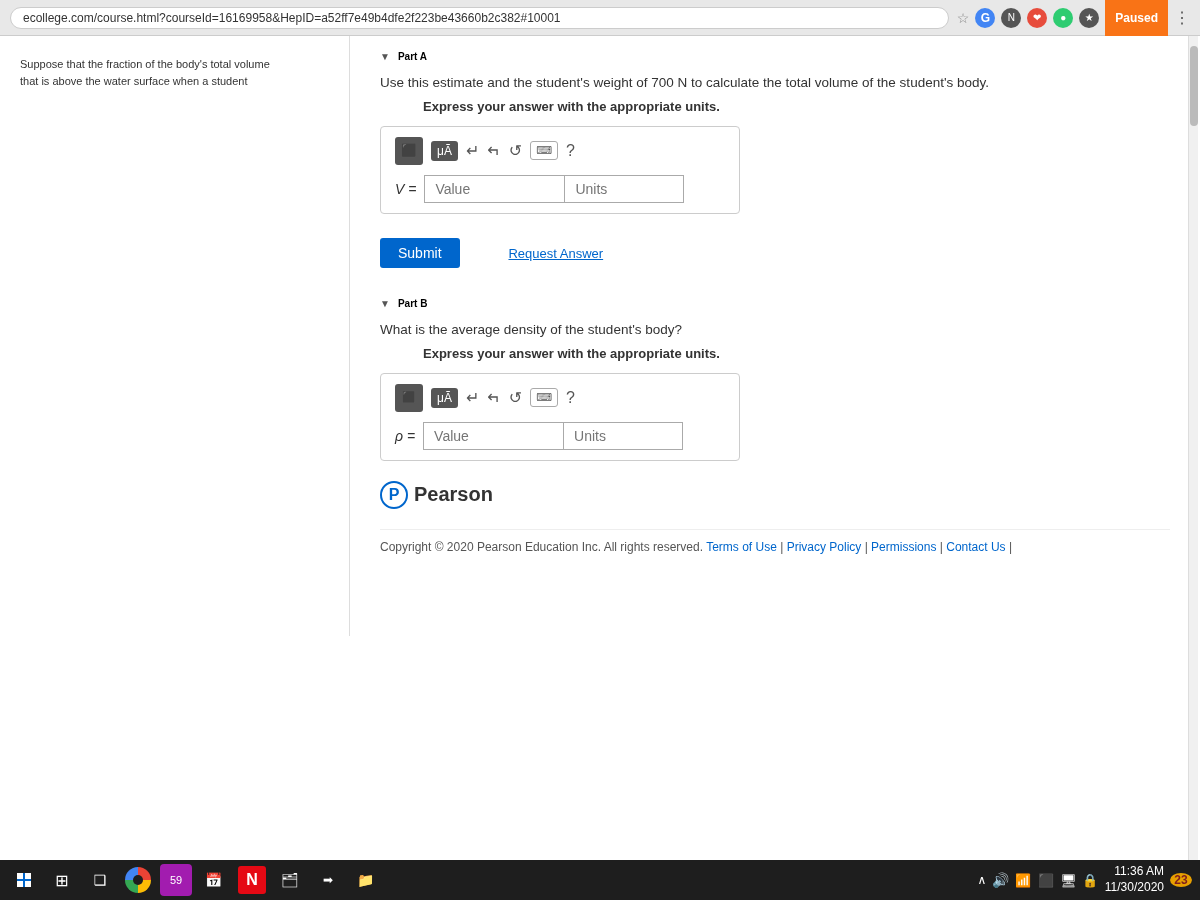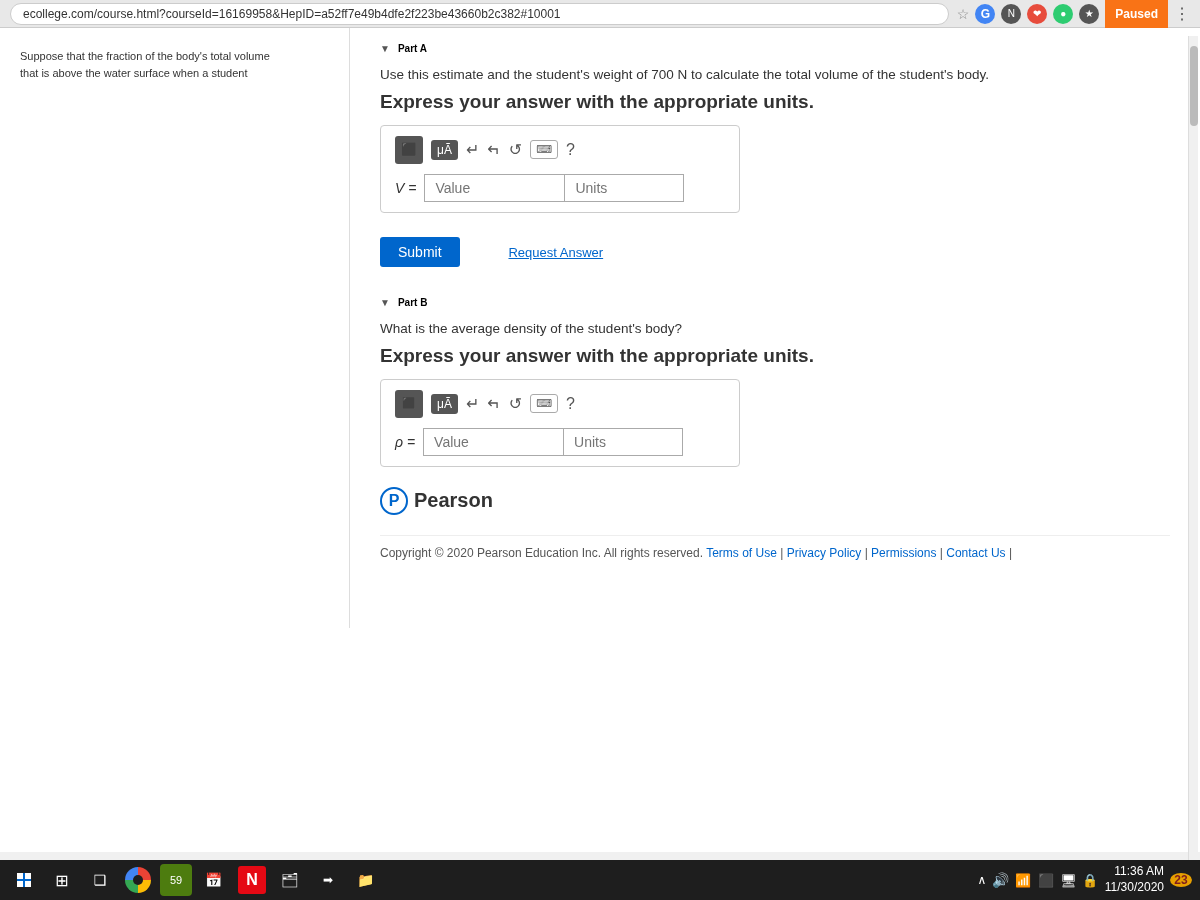--- a/index.html
+++ b/index.html
@@ -9,21 +9,21 @@
       background: #f0f0f0;
       width: 1200px;
       height: 900px;
       overflow: hidden;
       position: relative;
     }
 
     
     .browser-bar {
       background: #e8e8e8;
-      height: 28px;
+      height: 36px;
       display: flex;
       align-items: center;
       padding: 0 10px;
       border-bottom: 1px solid #ccc;
       gap: 8px;
     }
     .browser-url {
       flex: 1;
       background: white;
       border: 1px solid #ccc;
@@ -158,24 +158,25 @@
       font-size: 10px;
     }
 
     .part-instructions {
       font-size: 13.5px;
       color: #333;
       margin-bottom: 6px;
       line-height: 1.4;
     }
     .part-instructions2 {
-      font-size: 19px;
+      font-size: 13px;
       font-weight: bold;
       color: #333;
       margin-bottom: 12px;
+      margin-left: 43px;
     }
 
     
     .answer-box {
       border: 1px solid #ccc;
       border-radius: 4px;
       padding: 10px 14px;
       display: inline-block;
       min-width: 360px;
       background: white;
@@ -572,21 +573,21 @@
   </div>
   <div class="taskbar-btn">
     <span style="font-size:16px;">⊞</span>
   </div>
   <div class="taskbar-btn">
     <span style="font-size:14px;">❑</span>
   </div>
   <div class="taskbar-btn">
     <div class="taskbar-chrome"></div>
   </div>
-  <div class="taskbar-btn" style="background:#4d7c0f;border-radius:4px;padding:2px 16px;font-size:11px;color:white;">
+  <div class="taskbar-btn" style="background:#a21caf;border-radius:4px;padding:2px 16px;font-size:11px;color:white;">
     <span>59</span>
   </div>
   <div class="taskbar-btn">
     <span>📅</span>
   </div>
   <div class="taskbar-btn">
     <div class="taskbar-n">N</div>
   </div>
   <div class="taskbar-btn">
     <span>🗂</span>

